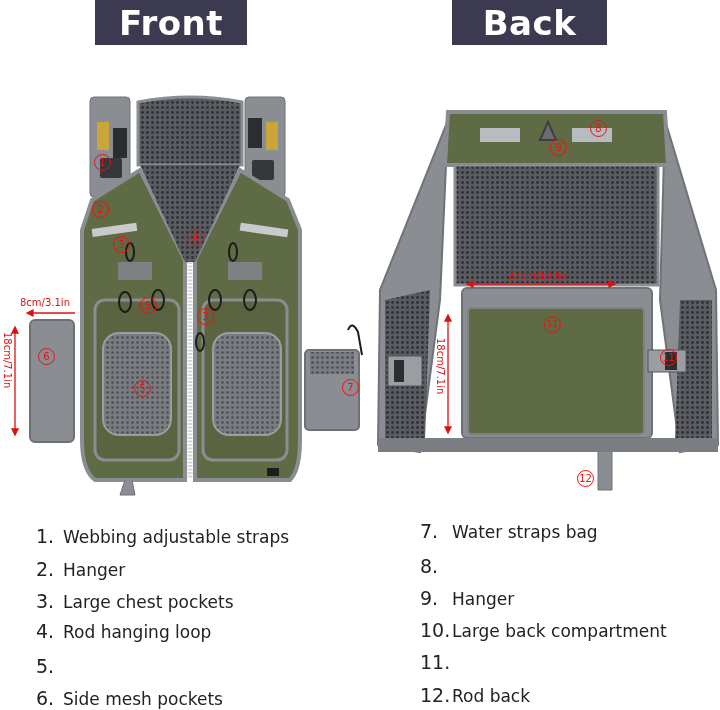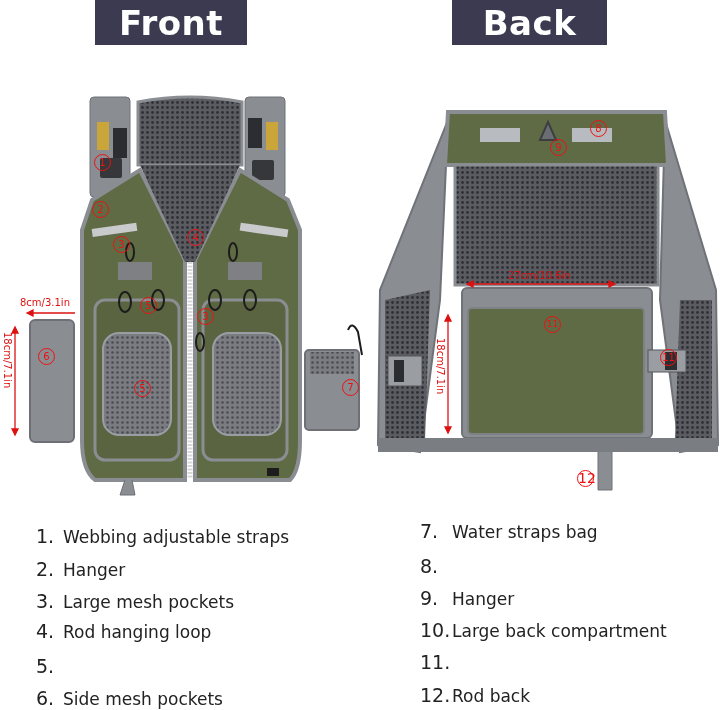--- a/index.html
+++ b/index.html
@@ -125,21 +125,21 @@
 <div class="marker" style="left:140px;top:297px">5</div>
 <div class="marker" style="left:197px;top:308px">3</div>
 <div class="marker" style="left:134px;top:380px">5</div>
 <div class="marker" style="left:38px;top:348px">6</div>
 <div class="marker" style="left:342px;top:379px">7</div>
 
 <div class="marker" style="left:590px;top:120px">8</div>
 <div class="marker" style="left:550px;top:139px">9</div>
 <div class="marker" style="left:544px;top:316px;font-size:9px">11</div>
 <div class="marker" style="left:660px;top:349px;font-size:10px">11</div>
-<div class="marker" style="left:577px;top:470px;font-size:14px">12</div>
+<div class="marker" style="left:577px;top:470px;font-size:10px">12</div>
 
 <svg style="position:absolute;left:0;top:0" width="720" height="520">
   <g stroke="#d11" stroke-width="1.3" fill="#d11">
     <line x1="30" y1="313" x2="75" y2="313"></line>
       <polygon points="27,313 33,310 33,316"></polygon>
     <line x1="15" y1="330" x2="15" y2="432"></line>
       <polygon points="15,327 12,333 18,333"></polygon>
       <polygon points="15,435 12,429 18,429"></polygon>
     <line x1="470" y1="284" x2="612" y2="284"></line>
       <polygon points="467,284 473,281 473,287"></polygon>
@@ -158,21 +158,21 @@
   <div class="row" style="left:36px;top:525px">
       <span class="num" style="width:27px">1.</span>
       <span class="lbl">Webbing adjustable straps</span>
     </div>
   <div class="row" style="left:36px;top:558px">
       <span class="num" style="width:27px">2.</span>
       <span class="lbl">Hanger</span>
     </div>
   <div class="row" style="left:36px;top:590px">
       <span class="num" style="width:27px">3.</span>
-      <span class="lbl">Large mesh pockets</span>
+      <span class="lbl">Large chest pockets</span>
     </div>
   <div class="row" style="left:36px;top:620px">
       <span class="num" style="width:27px">4.</span>
       <span class="lbl">Rod hanging loop</span>
     </div>
   <div class="row" style="left:36px;top:655px">
       <span class="num" style="width:27px">5.</span>
     </div>
   <div class="row" style="left:36px;top:687px">
       <span class="num" style="width:27px">6.</span>

